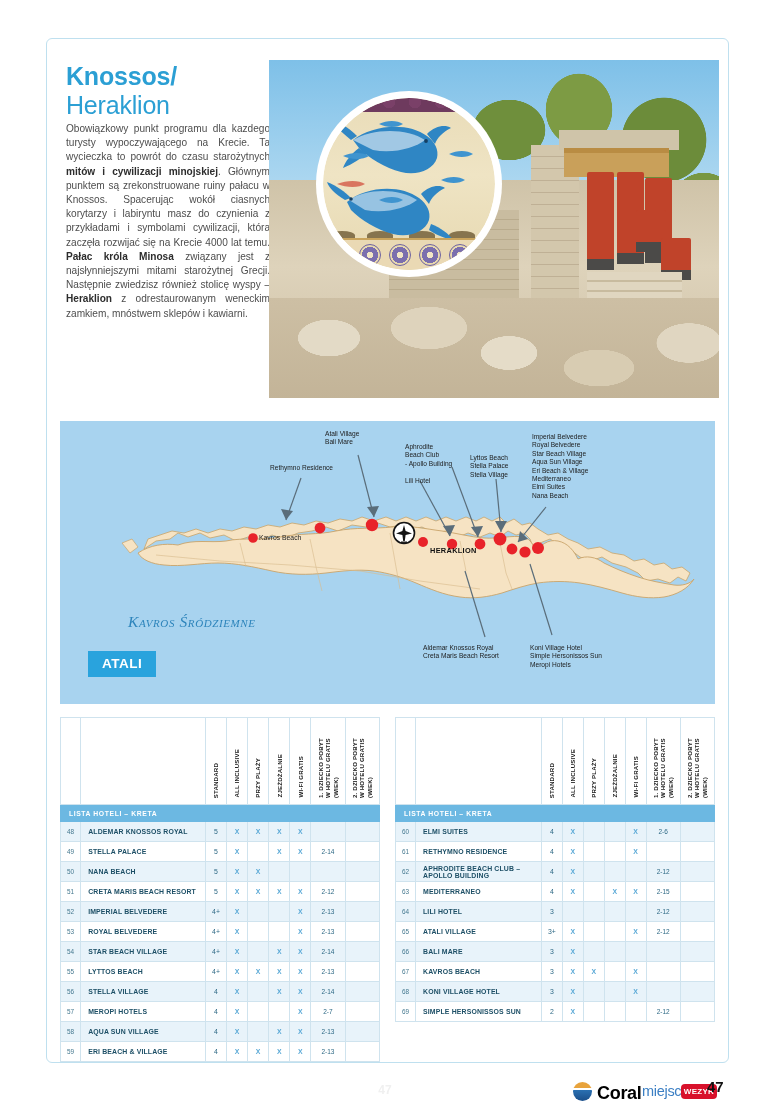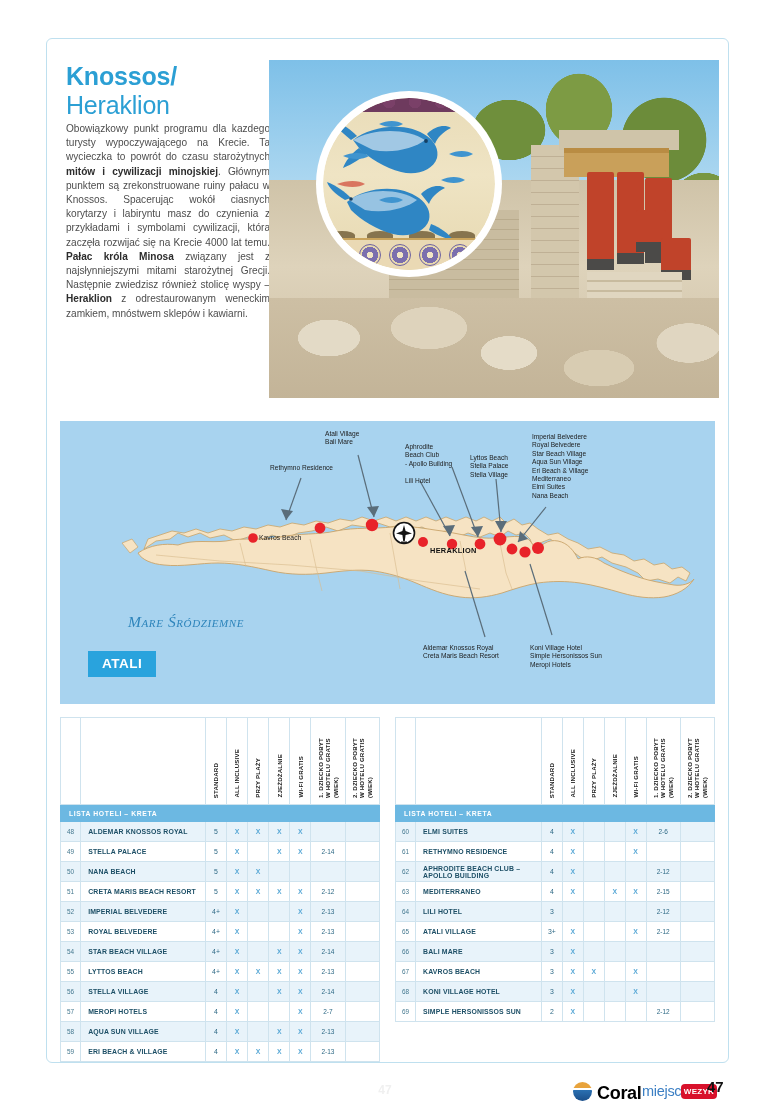--- a/index.html
+++ b/index.html
@@ -324,21 +324,21 @@
         <circle cx="478" cy="127" r="6.0" fill="#e8232a"></circle>
       </g>
 
       <g>
         <circle cx="344" cy="112" r="10.5" fill="#ffffff" stroke="#141414" stroke-width="1.6"></circle>
         <path d="M344,104 L345.6,110 L352,112.4 L345.6,114 L344.8,120 L343.2,120 L342.4,114 L336,112.4 L342.4,110 Z" fill="#141414"></path>
         <path d="M341,120.5 h6 v1.4 h-6 Z" fill="#141414"></path>
       </g>
     </svg>
 
-    <div class="sealabel">Mare Śródziemne</div>
+    <div class="sealabel">Kavros Śródziemne</div>
     <div class="kreta">ATALI</div>
     <div class="heraklion">HERAKLION</div>
     <div class="kavros">Kavros Beach</div>
 
     <div class="mlabel" style="left:210px;top:43px;">Rethymno Residence</div>
     <div class="mlabel" style="left:265px;top:9px;">Atali Village
 Bali Mare</div>
     <div class="mlabel" style="left:345px;top:22px;">Aphrodite
 Beach Club
 - Apollo Building</div>

